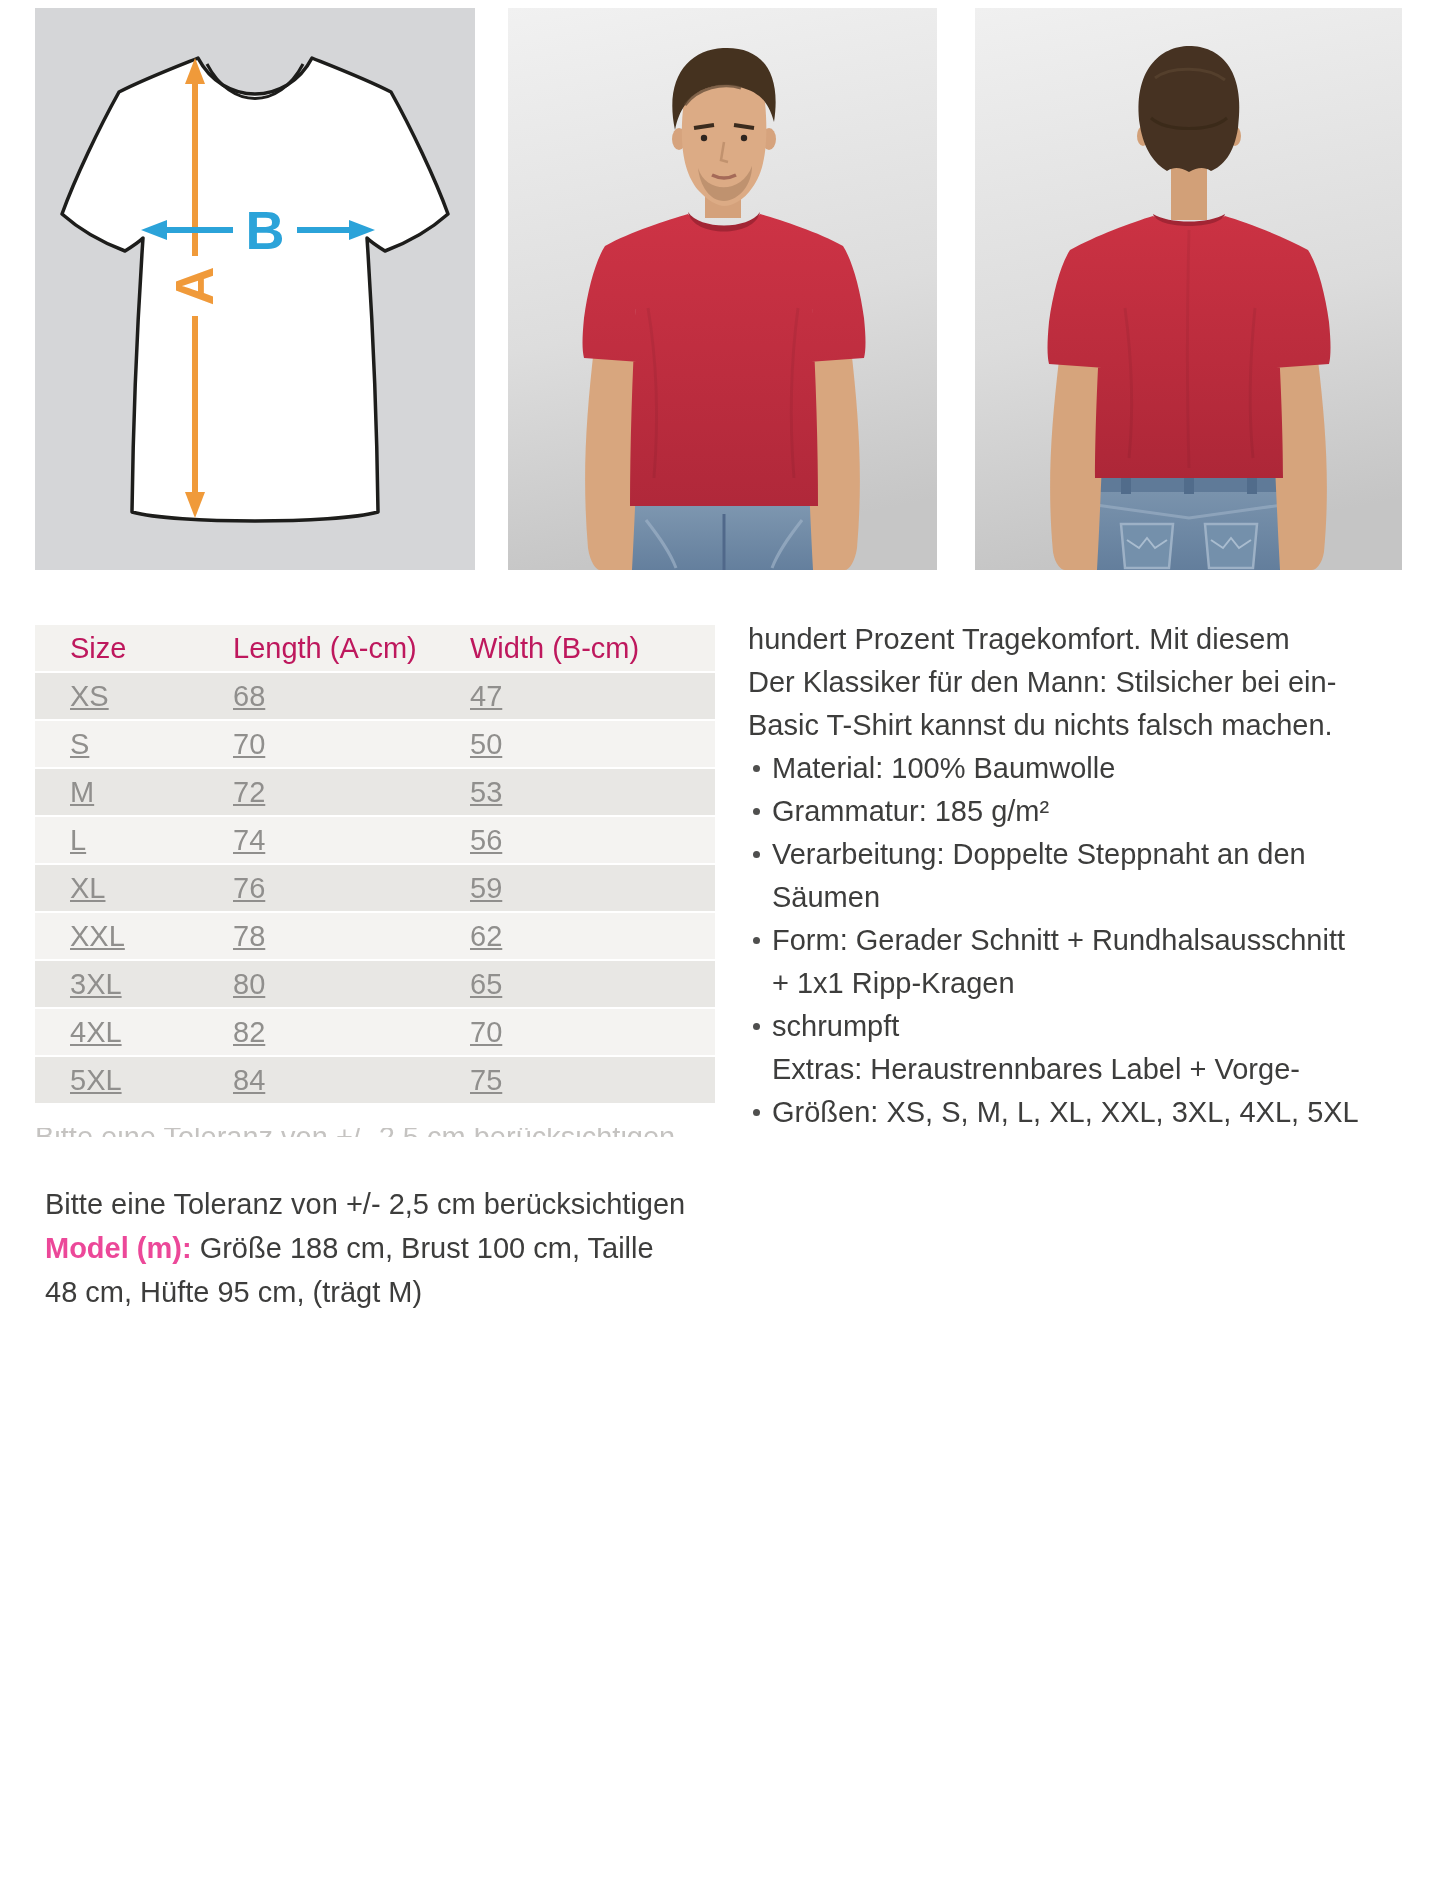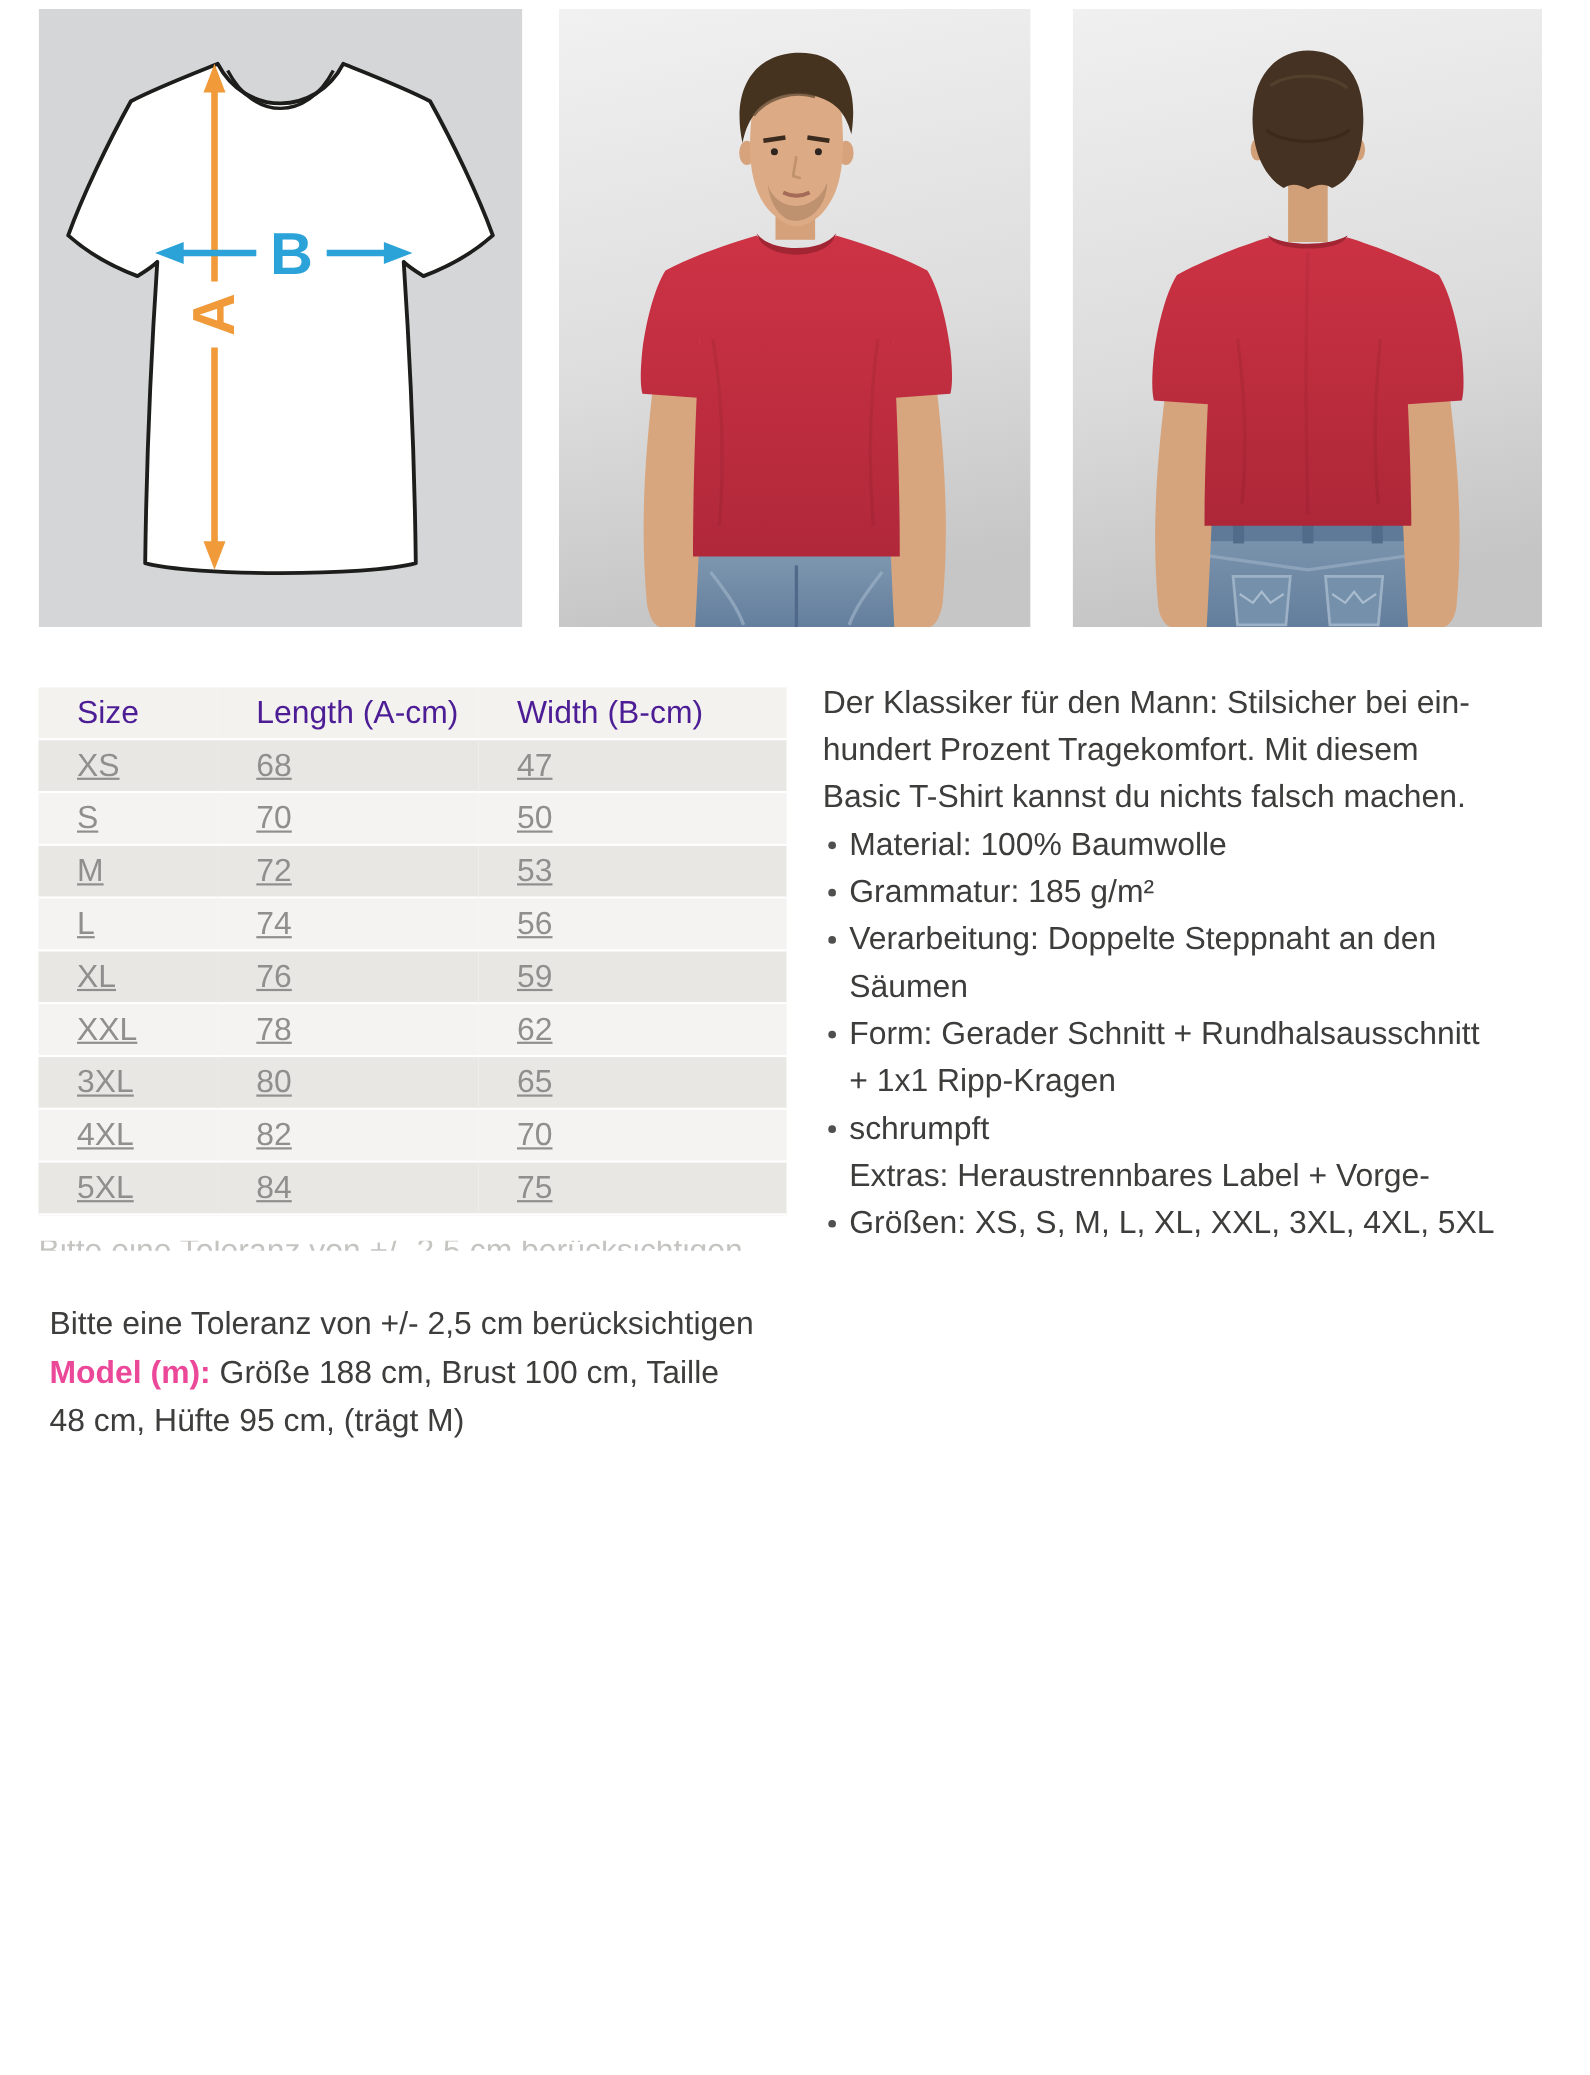--- a/index.html
+++ b/index.html
@@ -14,21 +14,21 @@
   #photo-back-box  { left:975px; width:427px; height:562px; }
   .img-box svg { display:block; }
 
   
   .size-table { position:absolute; left:35px; top:625px; width:680px; border-collapse:separate; border-spacing:0; table-layout:fixed; }
   .size-table th, .size-table td {
     height:48px; padding:0 0 0 35px; font-size:29px; font-weight:400;
     text-align:left; vertical-align:middle; border-bottom:2px solid #ffffff;
     white-space:nowrap; overflow:hidden;
   }
-  .size-table th { background:#f3f2ef; color:#4c1d95; }
+  .size-table th { background:#f3f2ef; color:#be185d; }
   .size-table td { color:#908f8d;text-decoration:underline; }
   .size-table tbody tr:nth-child(odd)  td { background:#e8e7e4; }
   .size-table tbody tr:nth-child(even) td { background:#f4f3f1; }
   .col-size { width:163px; } .col-length { width:237px; } .col-width { width:280px; }
 
   
   .clipped-row { position:absolute; left:35px; top:1128px; width:680px; height:9px; overflow:hidden; }
   .clipped-row span { display:block; margin-top:-7px; font-size:29px; color:#b2b0ad; opacity:.75; white-space:nowrap; }
 
   
@@ -292,22 +292,22 @@
           <td>75</td>
         </tr>
     </tbody>
   </table>
 
   <div class="clipped-row">
     <span>Bitte eine Toleranz von +/- 2,5 cm berücksichtigen</span>
   </div>
 
   <div class="description">
+    <div class="intro-line">hundert Prozent Tragekomfort. Mit diesem</div>
     <div class="intro-line">Der Klassiker für den Mann: Stilsicher bei ein-</div>
-    <div class="intro-line">hundert Prozent Tragekomfort. Mit diesem</div>
     <div class="intro-line">Basic T-Shirt kannst du nichts falsch machen.</div>
 
     <div class="bullets">
       <div class="bullet-item">
         <span class="bullet-dot"></span>
         <div class="bullet-line">Material: 100% Baumwolle</div>
       </div>
       <div class="bullet-item">
         <span class="bullet-dot"></span>
         <div class="bullet-line">Grammatur: 185 g/m²</div>

